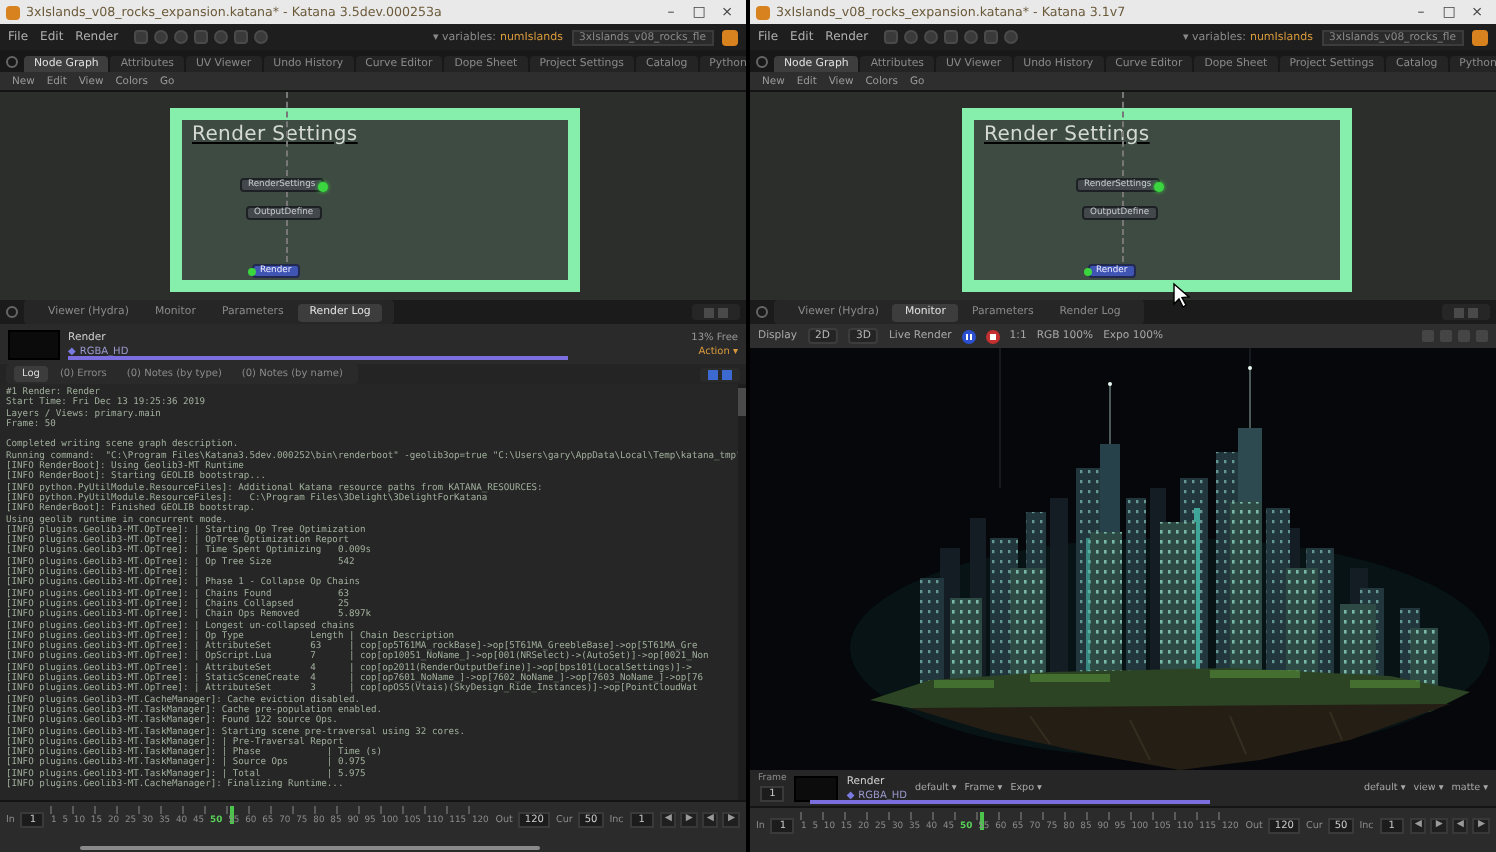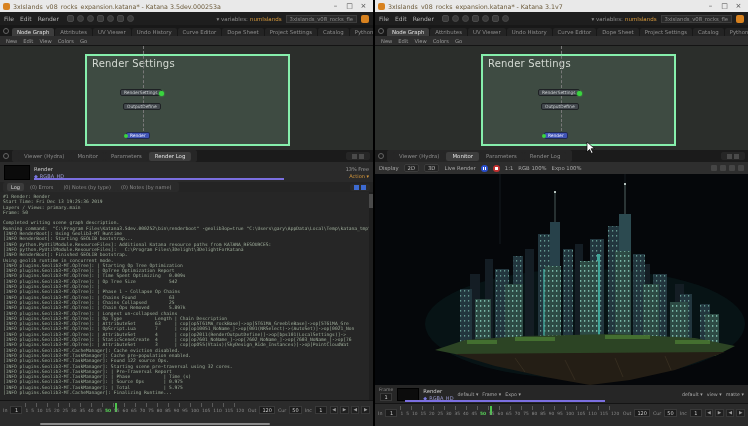--- a/index.html
+++ b/index.html
@@ -34,21 +34,21 @@
   .tab { font-size:5.4px; color:#8a8a8a; background:#242424; padding:1px 5px 1px 5px; border-radius:2px 2px 0 0; white-space:nowrap; }
   .tab.active { background:#3d3d3d; color:#e0e0e0; }
   .tabbar .gear { width:6px; height:6px; border:1px solid #666; border-radius:50%; margin:0 2px 2px 1px; flex:none; }
 
   
   .ngmenu { height:9px; background:#2e2e2e; display:flex; align-items:center; gap:6px; padding:0 6px; }
   .ngmenu span { font-size:5.2px; color:#9a9a9a; }
 
   
   .nodegraph { position:relative; height:105px; background:#2b2e2b; border-top:1px solid #141414; }
-  .backdrop { position:absolute; background:#3e4b42; border:2px solid #86efac; }
+  .backdrop { position:absolute; background:#3e4b42; border:6px solid #86efac;text-decoration:underline; }
   .backdrop-title { font-size:10px; color:#d4dad3; padding:2px 5px; letter-spacing:.2px; }
   .wire { position:absolute; width:0; border-left:1px dashed #787878; }
   .knode { position:absolute; height:7px; background:#43484d; border:1px solid #1e2124; border-radius:2px; font-size:4.4px; color:#c8ccce; display:flex; align-items:center; padding:0 3px; white-space:nowrap; }
   .knode .led { position:absolute; right:-3px; top:1px; width:5px; height:5px; border-radius:50%; background:#3ad53f; box-shadow:0 0 2px #3ad53f; }
   .knode .dot { position:absolute; left:-3px; top:1px; width:4px; height:4px; border-radius:50%; background:#3ad53f; }
   .knode.render { background:#4054b4; border-color:#22294f; color:#eef; }
 
   
   .paneltabs { height:12px; background:#1b1b1b; display:flex; align-items:center; gap:1px; padding:0 3px; }
   .paneltabs .gear { width:6px; height:6px; border:1px solid #666; border-radius:50%; margin-right:2px; flex:none; }

